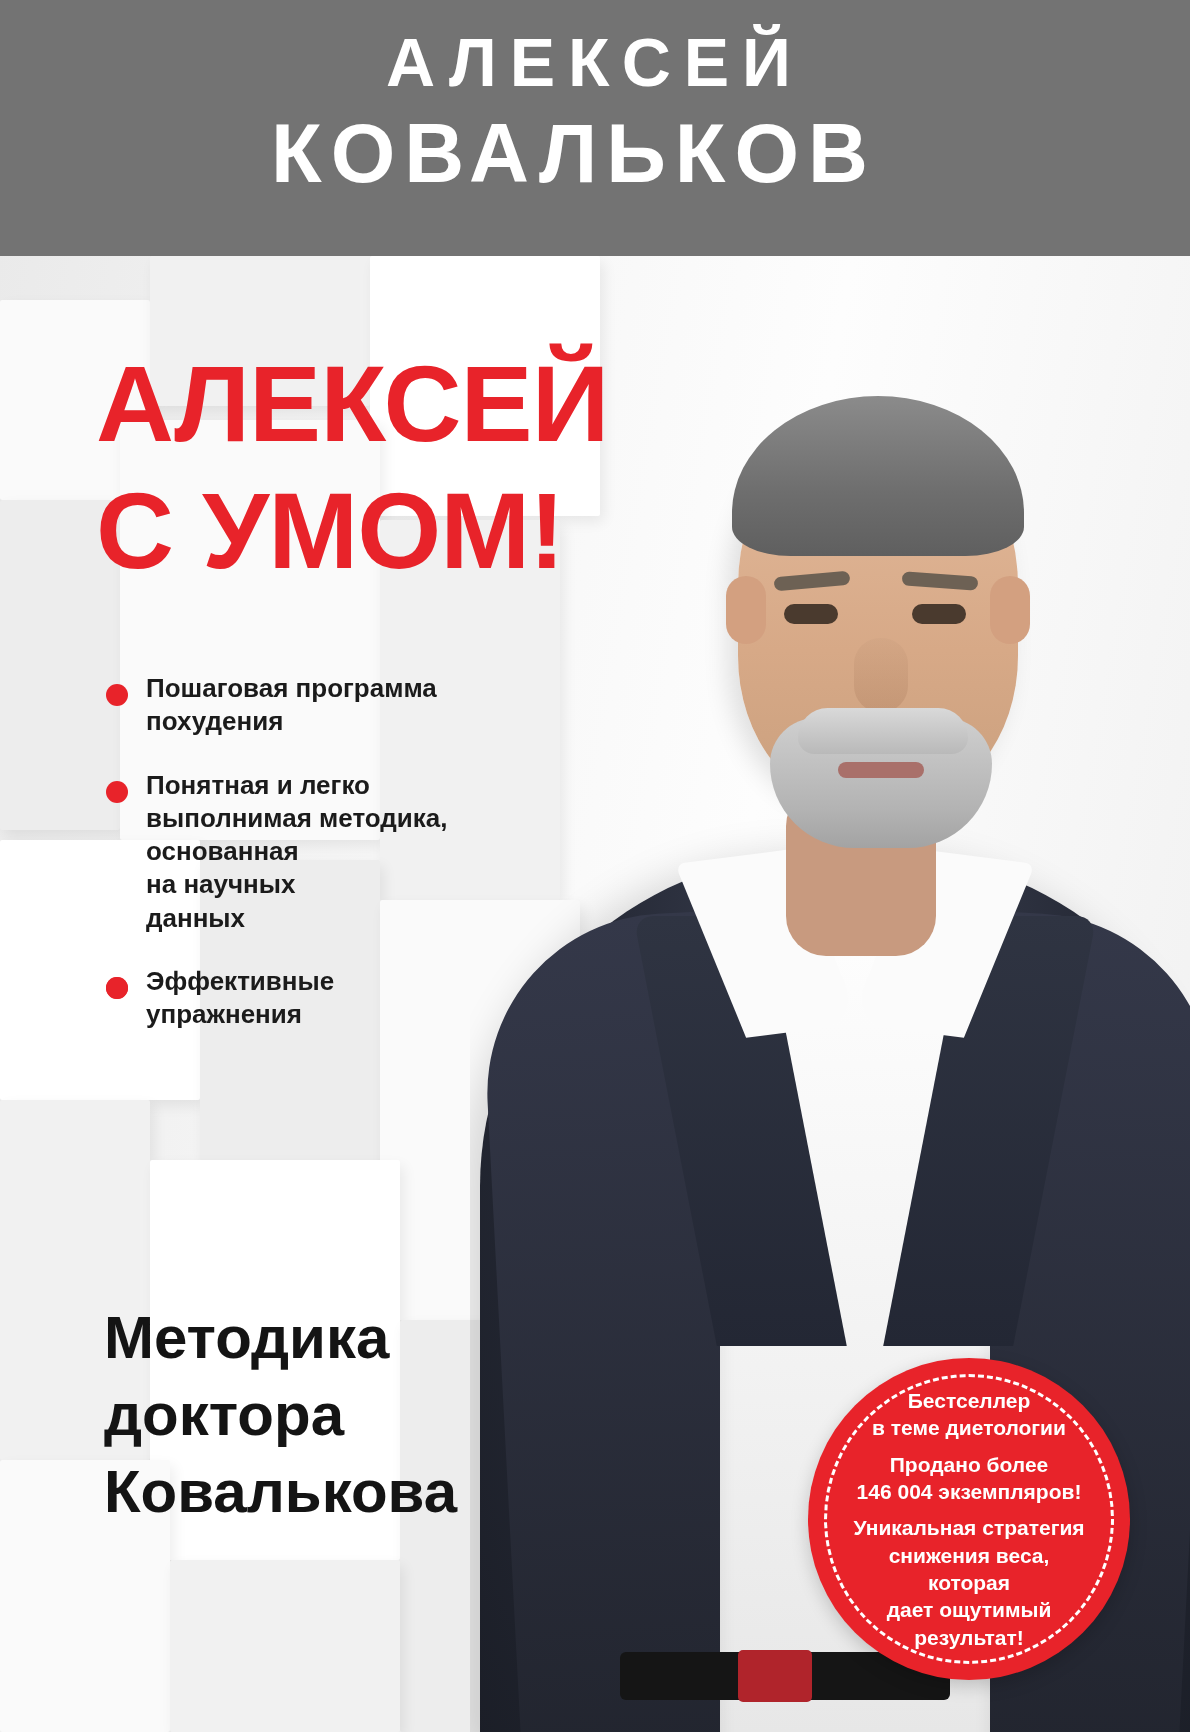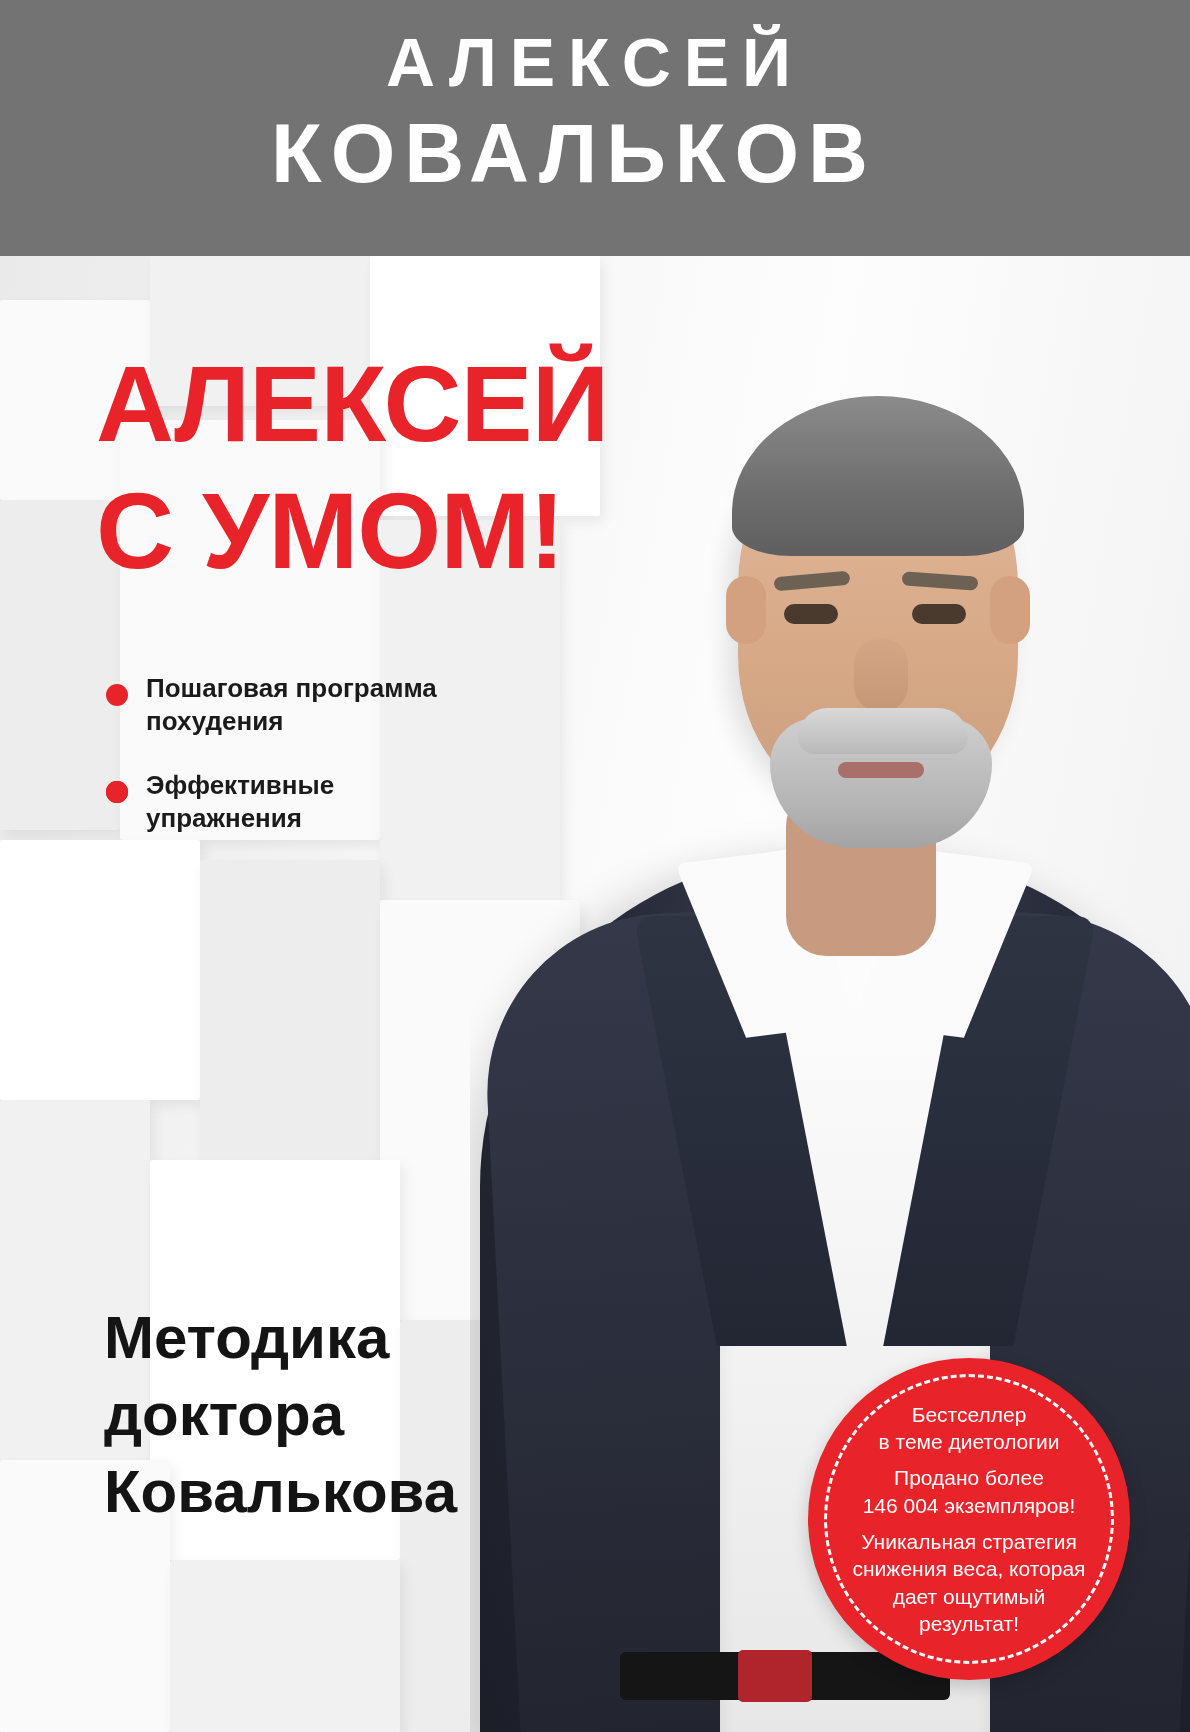--- a/index.html
+++ b/index.html
@@ -337,21 +337,21 @@
   .badge-text {
     position: absolute;
     inset: 34px;
     border-radius: 50%;
     color: #ffffff;
     display: flex;
     flex-direction: column;
     align-items: center;
     justify-content: center;
     text-align: center;
-    font-weight: normal;
+    font-weight: bold;
     font-size: 21px;
     line-height: 1.3;
     padding: 0 6px;
     box-sizing: border-box;
   }
   .badge-text p { margin: 0 0 9px 0; white-space: pre-line; }
   .badge-text p:last-child { margin-bottom: 0; }
 </style>
 </head>
 <body>
@@ -410,20 +410,25 @@
   </div>
 
   <div class="bullets">
     <div class="bullet-row">
       <span class="bullet-dot"></span>
       <span class="bullet-text">Пошаговая программа
 похудения</span>
     </div>
     <div class="bullet-row">
       <span class="bullet-dot"></span>
+      <span class="bullet-text">Понятная и легко
+выполнимая методика,
+основанная
+на научных
+данных</span>
     </div>
     <div class="bullet-row">
       <span class="bullet-dot"></span>
     </div>
     <div class="bullet-row">
       <span class="bullet-dot"></span>
       <span class="bullet-text">Эффективные
 упражнения</span>
     </div>
   </div>

